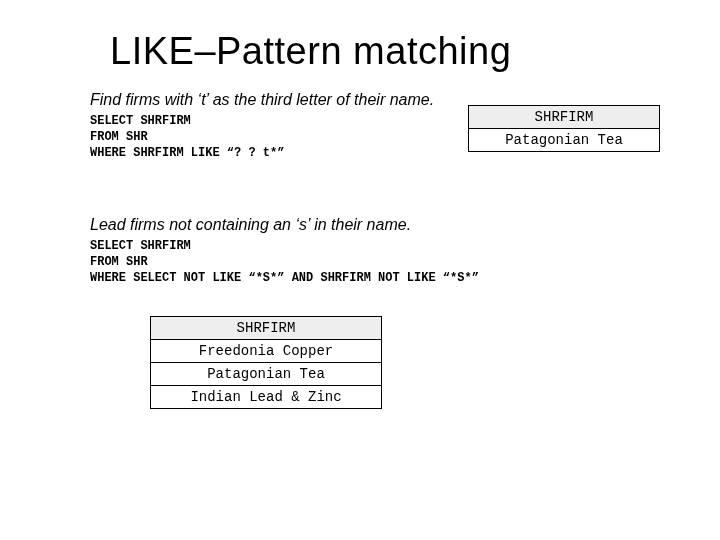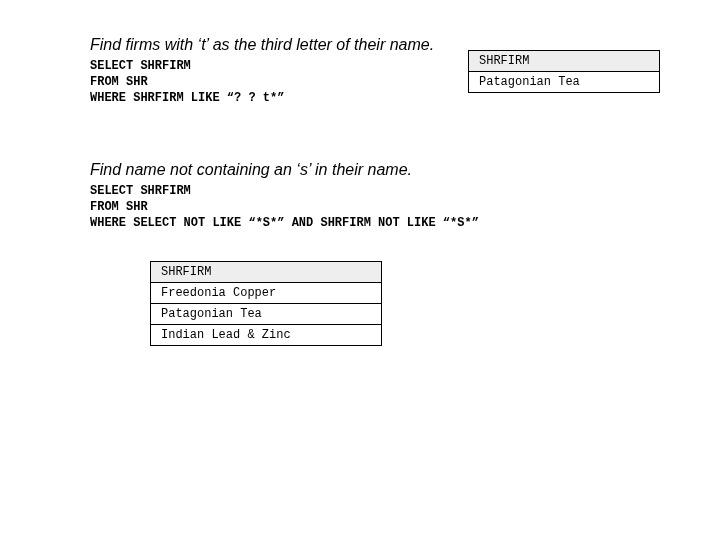--- a/index.html
+++ b/index.html
@@ -42,39 +42,40 @@
     position: absolute;
     top: 14px;
     right: -10px;
     border-collapse: collapse;
   }
   .result1 th, .result1 td,
   .result2 th, .result2 td {
     border: 1px solid #000;
     padding: 3px 10px;
     font-family: "Courier New", Courier, monospace;
-    font-size: 12px;
-    text-align: left;
+    font-size: 14px;
+    text-align: center;
     font-weight: normal;
   }
   .result1 th, .result2 th {
     background: #eee;
   }
   .result1 th { min-width: 170px; }
   .result2 {
     border-collapse: collapse;
     margin: 18px 0 0 60px;
   }
   .result2 th { min-width: 210px; }
   .gap { height: 24px; }
 </style>
 </head>
 <body>
 
 <div class="slide">
+  <div class="title">LIKE–Pattern matching</div>
 
   <div class="block1">
     <div class="prompt">Find firms with ‘t’ as the third letter of their name.</div>
     <div class="code"><span>SELECT SHRFIRM</span>
 <span>FROM SHR</span>
 <span>WHERE SHRFIRM LIKE “? ? t*”</span></div>
 
     <table class="result1">
       <tbody>
           <tr>
@@ -82,21 +83,21 @@
           </tr>
       <tr>
             <td>Patagonian Tea</td>
           </tr>
     </tbody>
       </table>
   </div>
 
   <div class="gap"></div>
 
-  <div class="prompt">Find name not containing an ‘s’ in their name.</div>
+  <div class="prompt">Lead firms not containing an ‘s’ in their name.</div>
   <div class="code"><span>SELECT SHRFIRM</span>
 <span>FROM SHR</span>
 <span>WHERE SELECT NOT LIKE “*S*” AND SHRFIRM NOT LIKE “*S*”</span></div>
 
   <table class="result2">
     <tbody>
         <tr>
           <th>SHRFIRM</th>
         </tr>
     <tr>

